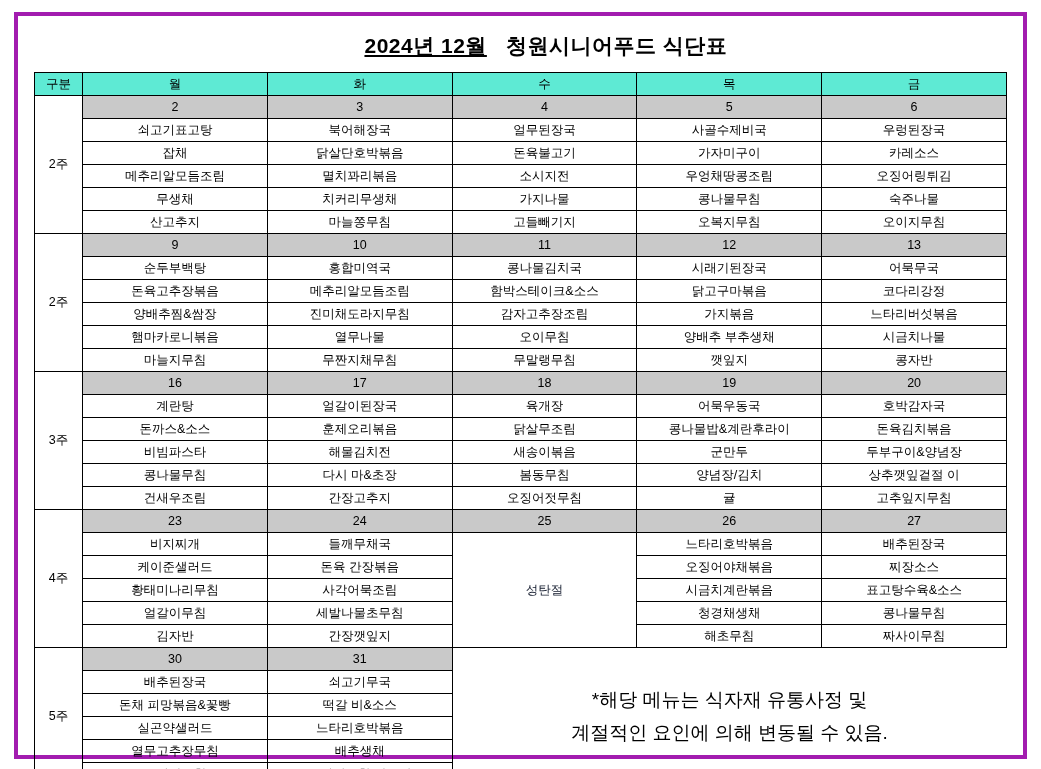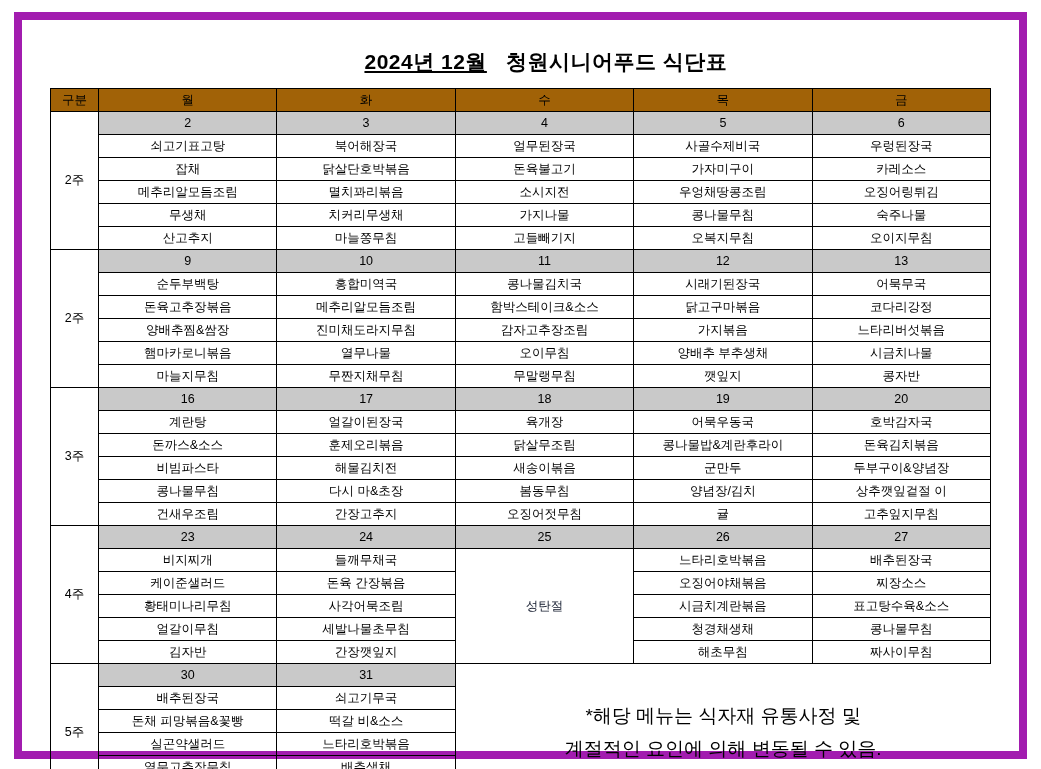--- a/index.html
+++ b/index.html
@@ -14,25 +14,25 @@
     color: #000000;
   }
   .page {
     position: relative;
     width: 1041px;
     height: 769px;
     box-sizing: border-box;
     padding: 12px 14px 10px 14px;
   }
   .frame {
-    border: 8px solid #a21caf;
+    border: 4px solid #a21caf;
     width: 100%;
     height: 100%;
     box-sizing: border-box;
-    padding: 16px;
+    padding: 4px;
   }
   .title-wrap {
     height: 52px;
     display: flex;
     align-items: center;
     justify-content: center;
   }
   .title {
     font-size: 21px;
     font-weight: bold;
@@ -53,21 +53,21 @@
     font-size: 12.5px;
     text-align: center;
     padding: 0;
     height: 22px;
     font-weight: normal;
     vertical-align: middle;
   }
   .col-week { width: 48px; }
   .col-day { width: auto; }
   .hdr {
-    background: #a16207;
+    background: #5eead4;
     font-weight: bold;
     font-size: 13px;
     height: 23px;
   }
   .datecell {
     background: #c9c9c9;
     font-weight: bold;
     font-size: 12.5px;
     height: 21px;
   }

